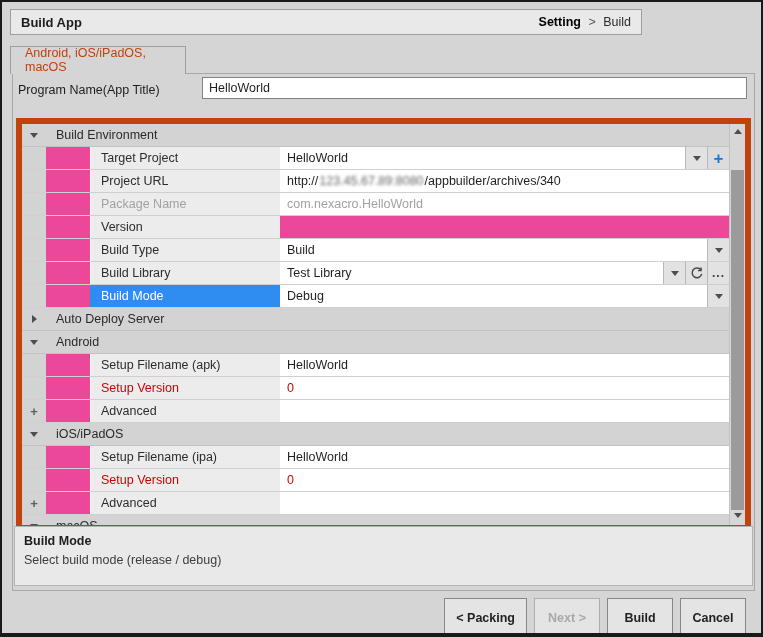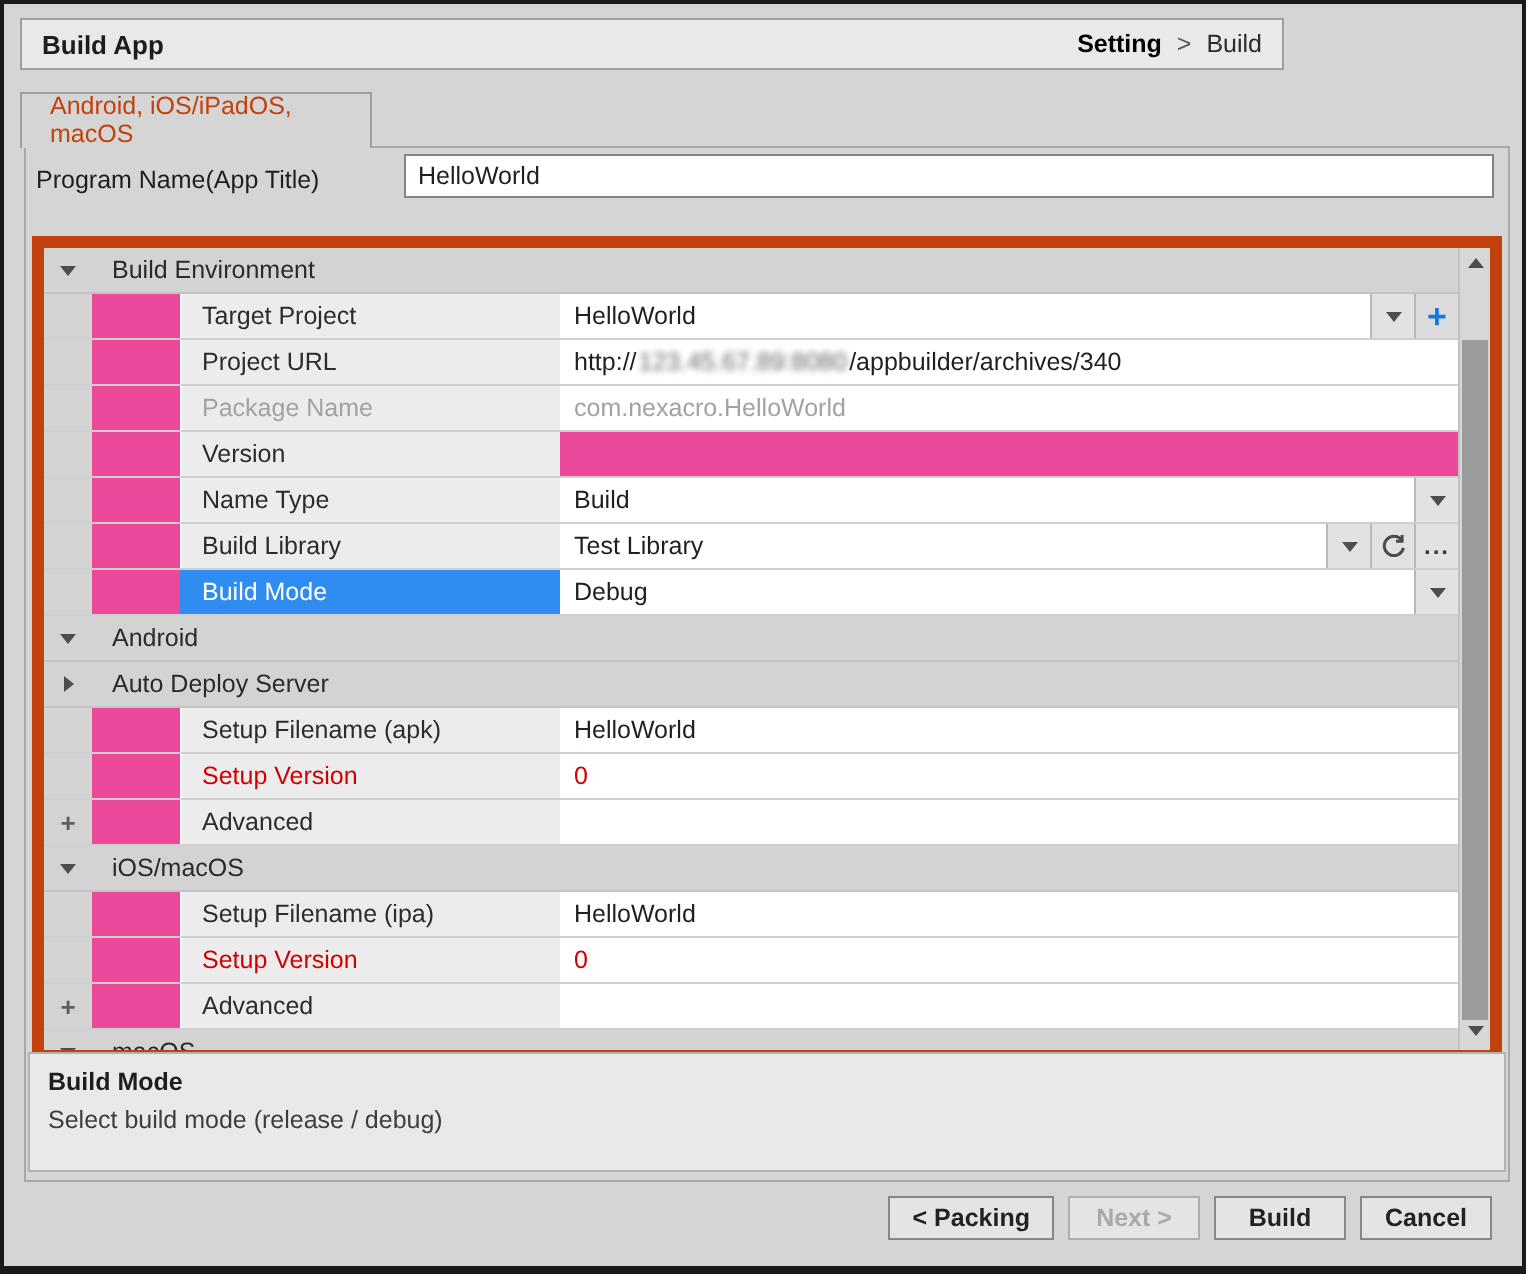--- a/index.html
+++ b/index.html
@@ -88,21 +88,21 @@
   
   .desc{
     position:absolute;left:1px;right:1px;top:452px;height:60px;
     background:#e9e9e9;border:1px solid #b3b3b3;padding:7px 9px;
   }
   .dtitle{font-weight:bold;font-size:12.5px;color:#1e1e1e;}
   .dtext{font-size:12.5px;color:#3d3d3d;margin-top:5px;}
   
   .footer{position:absolute;top:596px;right:15px;display:flex;gap:7px;}
   .fbtn{
-    min-width:66px;height:22px;padding:6px 11px;
+    min-width:66px;height:39px;padding:6px 11px;
     background:#e4e4e4;border:1px solid #878787;
     display:flex;align-items:center;justify-content:center;
     font-size:12.5px;font-weight:bold;color:#222;cursor:pointer;
   }
   .fbtn.disabled{color:#a9a9a9;border-color:#aeaeae;cursor:default;}
 </style>
 </head>
 <body>
 
 <div class="window">
@@ -163,21 +163,21 @@
             <div class="vcol">
               <div class="vtext">com.nexacro.HelloWorld</div>
             </div>
           </div>
           <div class="grow prop">
             <div class="ncol"></div>
             <div class="lcol">Version</div>
           </div>
           <div class="grow prop">
             <div class="ncol"></div>
-            <div class="lcol">Name Type</div>
+            <div class="lcol">Build Type</div>
             <div class="vcol">
               <div class="vtext">Build</div>
               <div class="ctrl">
                 <i class="tri down"></i>
               </div>
             </div>
           </div>
           <div class="grow prop">
             <div class="ncol"></div>
             <div class="lcol">Build Library</div>
@@ -202,30 +202,30 @@
             <div class="lcol">Build Mode</div>
             <div class="vcol">
               <div class="vtext">Debug</div>
               <div class="ctrl">
                 <i class="tri down"></i>
               </div>
             </div>
           </div>
           <div class="grow section">
             <div class="ncol">
+              <i class="tri right"></i>
+            </div>
+            <div class="seccell">Auto Deploy Server</div>
+          </div>
+          <div class="grow section">
+            <div class="ncol">
               <i class="tri down"></i>
             </div>
             <div class="seccell">Android</div>
           </div>
-          <div class="grow section">
-            <div class="ncol">
-              <i class="tri right"></i>
-            </div>
-            <div class="seccell">Auto Deploy Server</div>
-          </div>
           <div class="grow prop">
             <div class="ncol"></div>
             <div class="lcol">Setup Filename (apk)</div>
             <div class="vcol">
               <div class="vtext">HelloWorld</div>
             </div>
           </div>
           <div class="grow prop st-error">
             <div class="ncol"></div>
             <div class="lcol">Setup Version</div>
@@ -239,21 +239,21 @@
             </div>
             <div class="lcol">Advanced</div>
             <div class="vcol">
               <div class="vtext"></div>
             </div>
           </div>
           <div class="grow section">
             <div class="ncol">
               <i class="tri down"></i>
             </div>
-            <div class="seccell">iOS/macOS</div>
+            <div class="seccell">iOS/iPadOS</div>
           </div>
           <div class="grow prop">
             <div class="ncol"></div>
             <div class="lcol">Setup Filename (ipa)</div>
             <div class="vcol">
               <div class="vtext">HelloWorld</div>
             </div>
           </div>
           <div class="grow prop st-error">
             <div class="ncol"></div>

